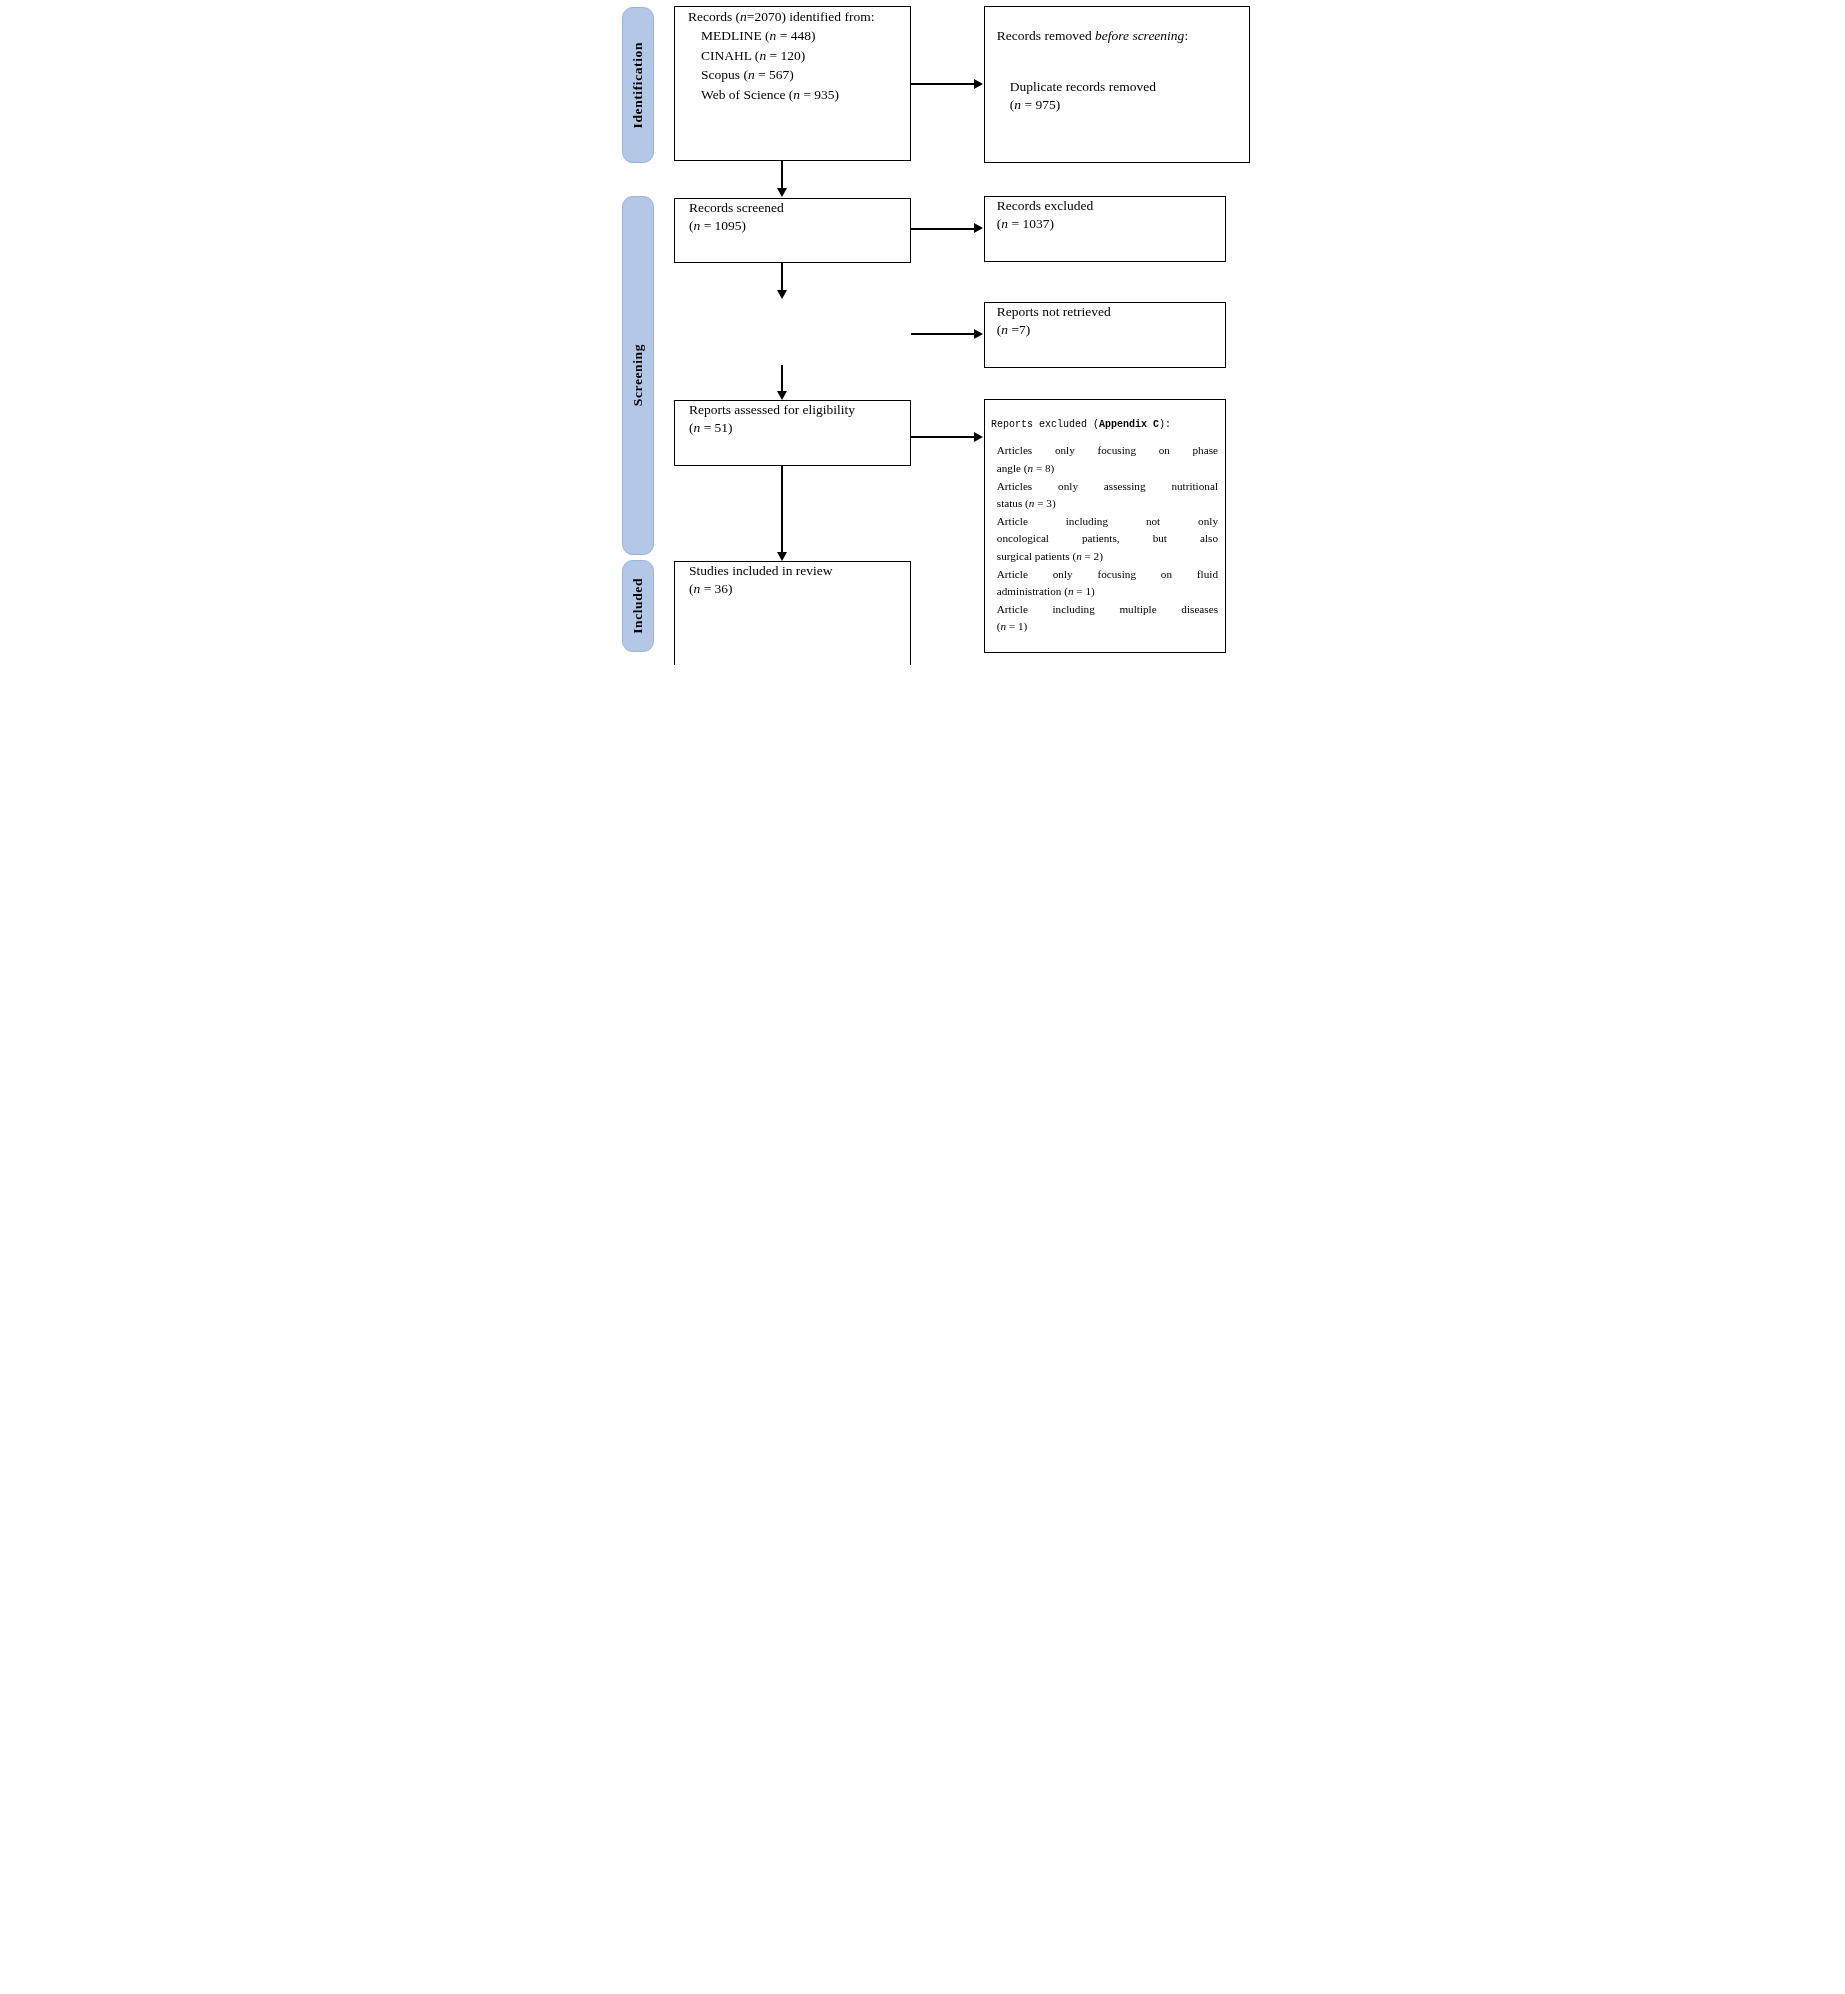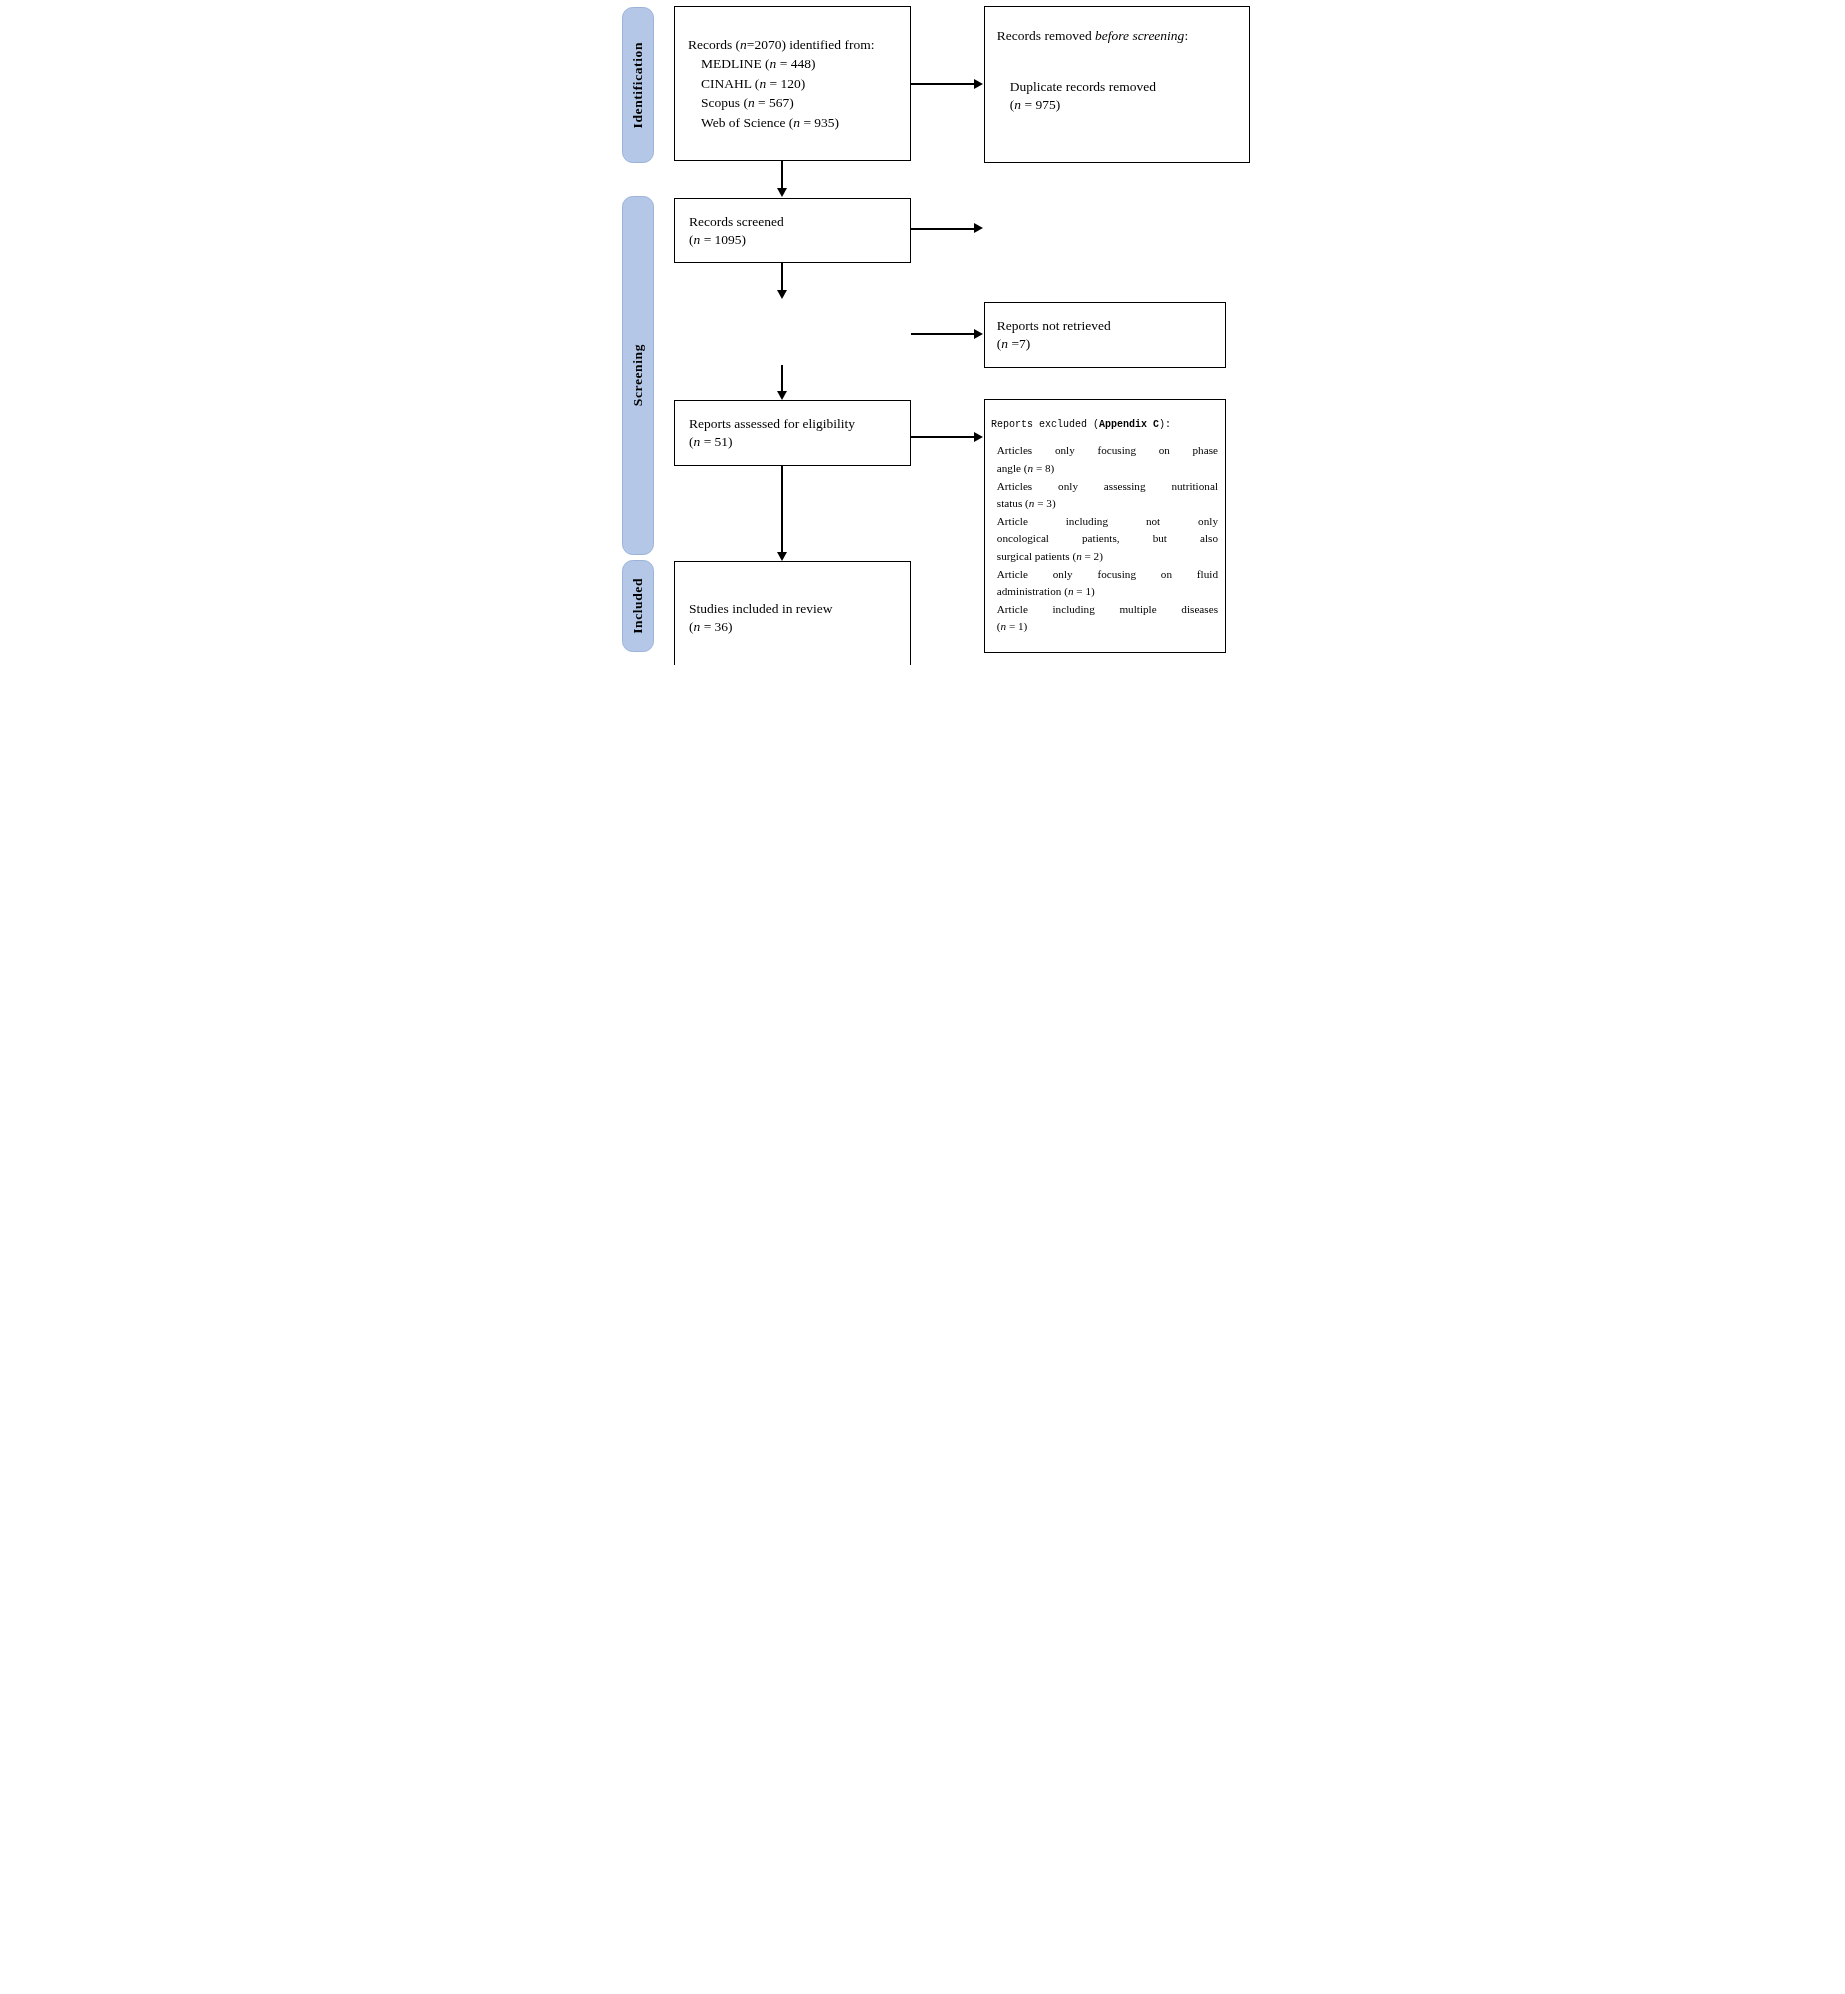--- a/index.html
+++ b/index.html
@@ -25,21 +25,21 @@
   #bar-identification { top:7px;  height:156px; }
   #bar-screening      { top:196px; height:359px; }
   #bar-included       { top:560px; height:92px; }
   .vtext {
     writing-mode:vertical-rl; transform:rotate(180deg);
     font-weight:bold; font-size:13.5px; letter-spacing:0.6px; white-space:nowrap;
   }
   
   .box {
     position:absolute; background:var(--bg); border:1.8px solid var(--box-border);
-    display:flex; flex-direction:column; justify-content:center;
+    display:flex; flex-direction:column; 
   }
   .box .content { width:100%; font-size:13.5px; line-height:17.6px; }
   #box-l1 { left:59px; top:5.9px;  width:237px; height:155px; }
   #box-r1 { left:369px; top:5.9px;  width:266px; height:157px; justify-content:flex-start; }
   #box-l2 { left:59px; top:198px; width:237px; height:65px; }
   #box-r2 { left:369px; top:196px; width:242px; height:66px; }
   #box-l3 { left:59px; top:299px; width:237px; height:65px; }
   #box-r3 { left:369px; top:302px; width:242px; height:66px; }
   #box-l4 { left:59px; top:400px; width:237px; height:66px; }
   #box-r4 { left:369px; top:399px; width:242px; height:254px; justify-content:flex-start; }
@@ -123,20 +123,26 @@
         <div class="line"><span>Studies included in review</span></div>
         <div class="line"><span>(</span><span class="it">n</span><span> = 36)</span></div>
       </div>
   </div>
 
   <div class="box" id="box-r1">
     <div class="content">
         <div class="line"><span>Records removed </span><span class="it">before screening</span><span>:</span></div>
         <div class="line indent gap"><span>Duplicate records removed</span></div>
         <div class="line indent"><span>(</span><span class="it">n</span><span> = 975)</span></div>
+      </div>
+  </div>
+  <div class="box" id="box-r2">
+    <div class="content">
+        <div class="line"><span>Records excluded</span></div>
+        <div class="line"><span>(</span><span class="it">n</span><span> = 1037)</span></div>
       </div>
   </div>
   <div class="box" id="box-r3">
     <div class="content">
         <div class="line"><span>Reports not retrieved</span></div>
         <div class="line"><span>(</span><span class="it">n</span><span> =7)</span></div>
       </div>
   </div>
   <div class="box" id="box-r4">
     <div class="content">

